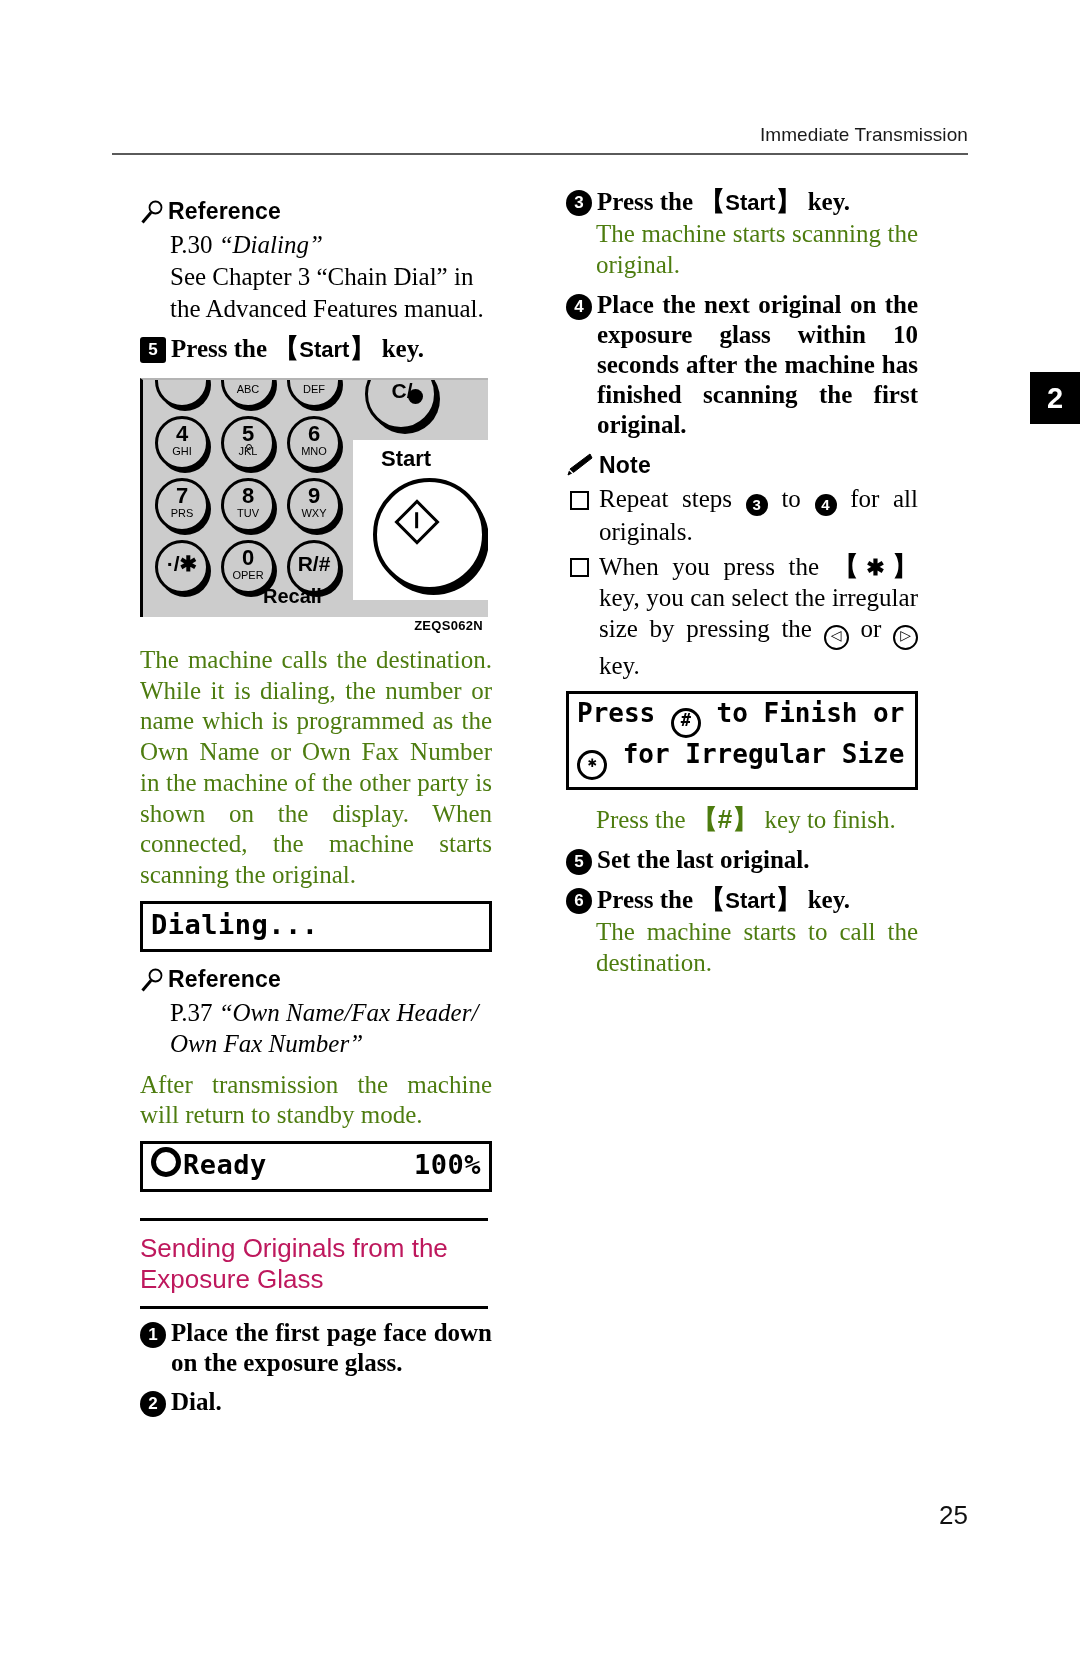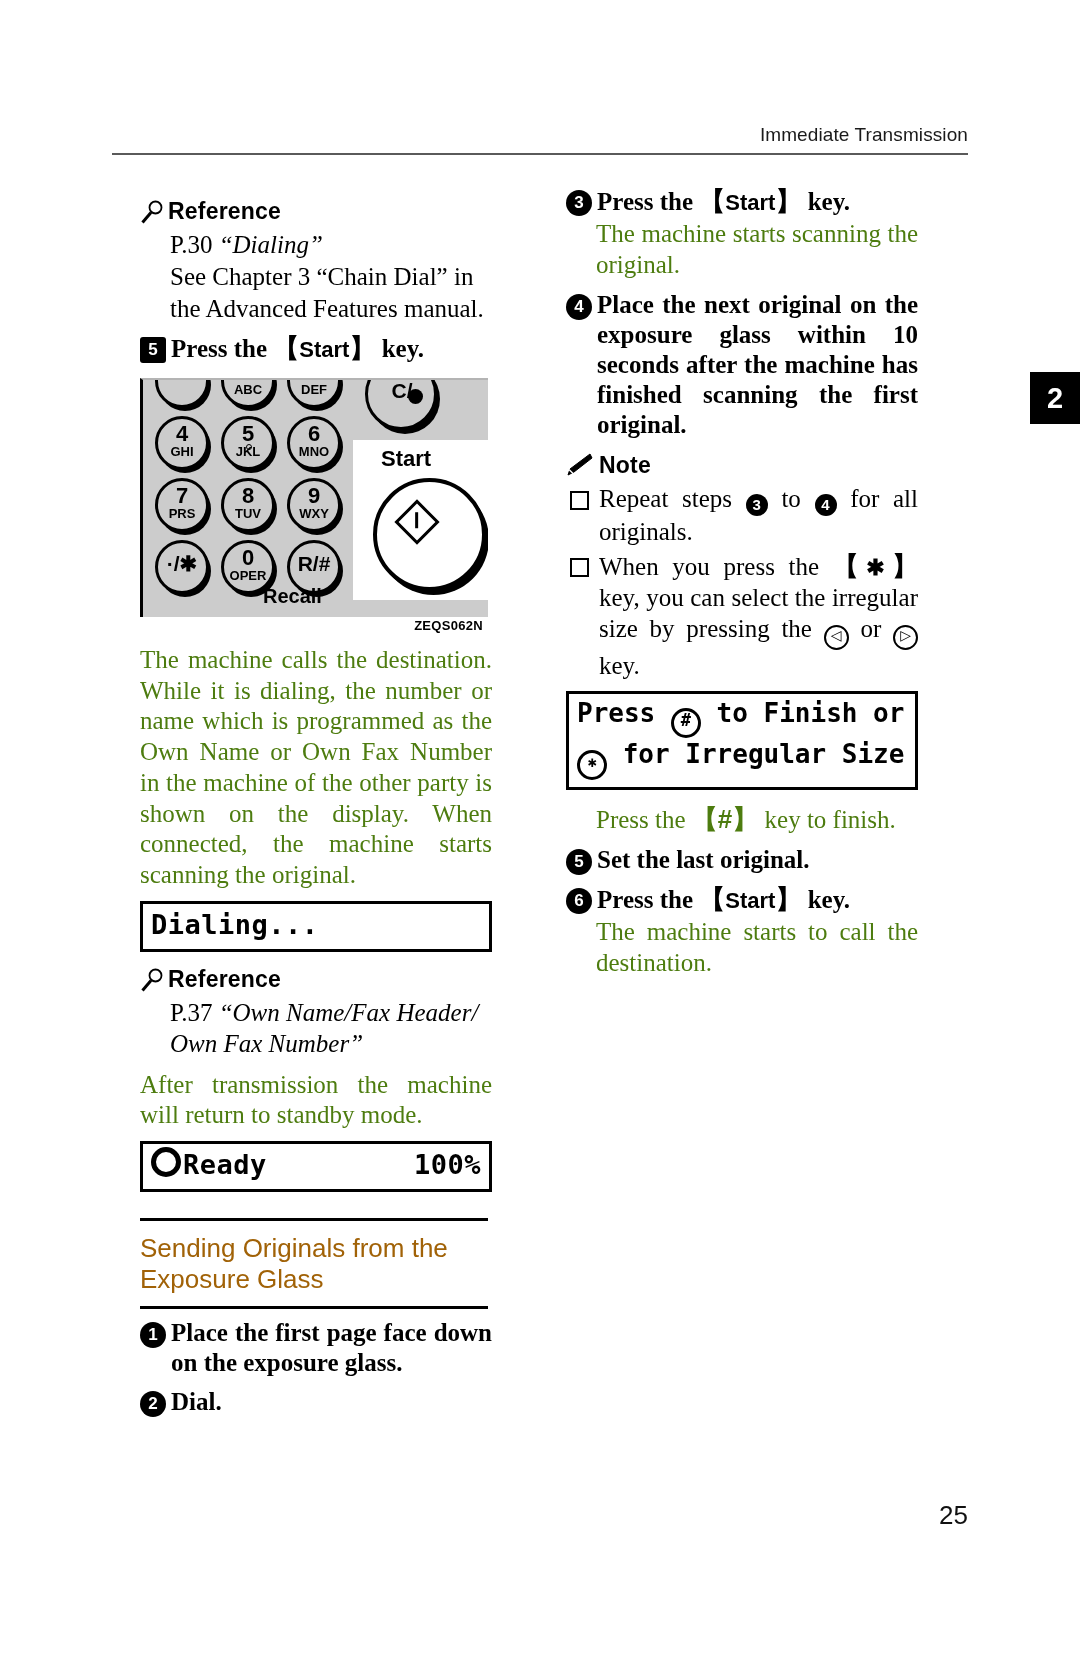--- a/index.html
+++ b/index.html
@@ -249,22 +249,22 @@
   }
   .key .num {
     display: block;
     font-size: 22px;
     font-weight: bold;
     line-height: 23px;
     margin-top: 3px;
   }
   .key .sub {
     display: block;
-    font-size: 13px;
-    font-weight: bold;
+    font-size: 11px;
+    font-weight: normal;
     line-height: 13px;
   }
   .key.sym .num { font-size: 21px; line-height: 42px; margin-top: 0; }
   .key .dot5 {
     position: absolute;
     left: 50%; margin-left: -2px;
     top: 25px;
     width: 4px; height: 4px;
     border: 1.5px solid #000;
     border-radius: 50%;
@@ -352,21 +352,21 @@
   .sec-rule-top {
     border-top: 3px solid #000;
     margin: 26px 0 0 0;
     width: 348px;
   }
   .sec-heading {
     font-family: "Liberation Sans", sans-serif;
     font-size: 26px;
     line-height: 1.2;
     padding: 12px 0 10px 0;
-    color: #a16207;
+    color: #be185d;
   }
   .sec-rule-bot {
     border-top: 3px solid #000;
     width: 348px;
     margin-bottom: 8px;
   }
 </style>
 </head>
 <body>
 

